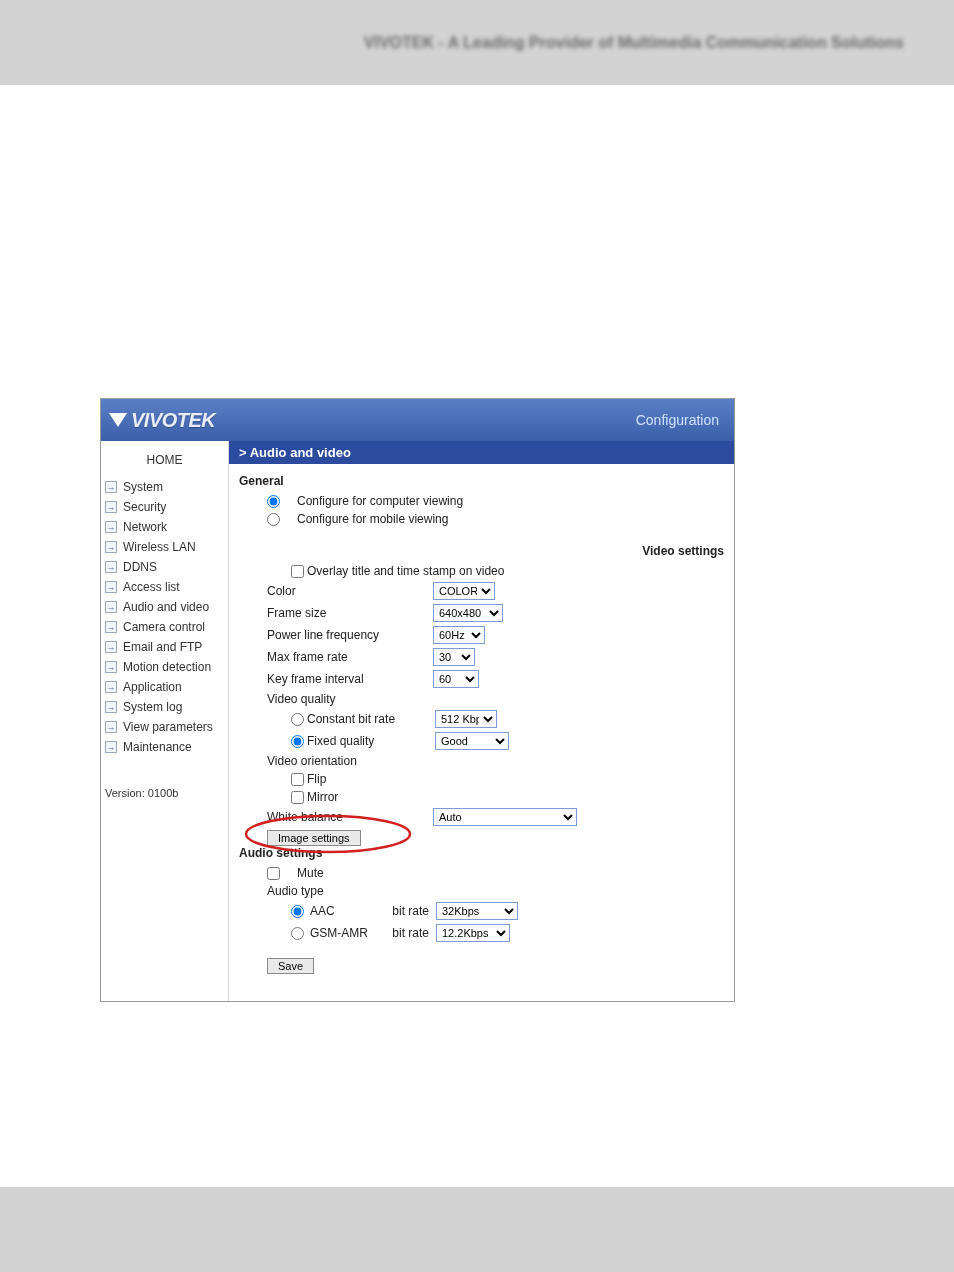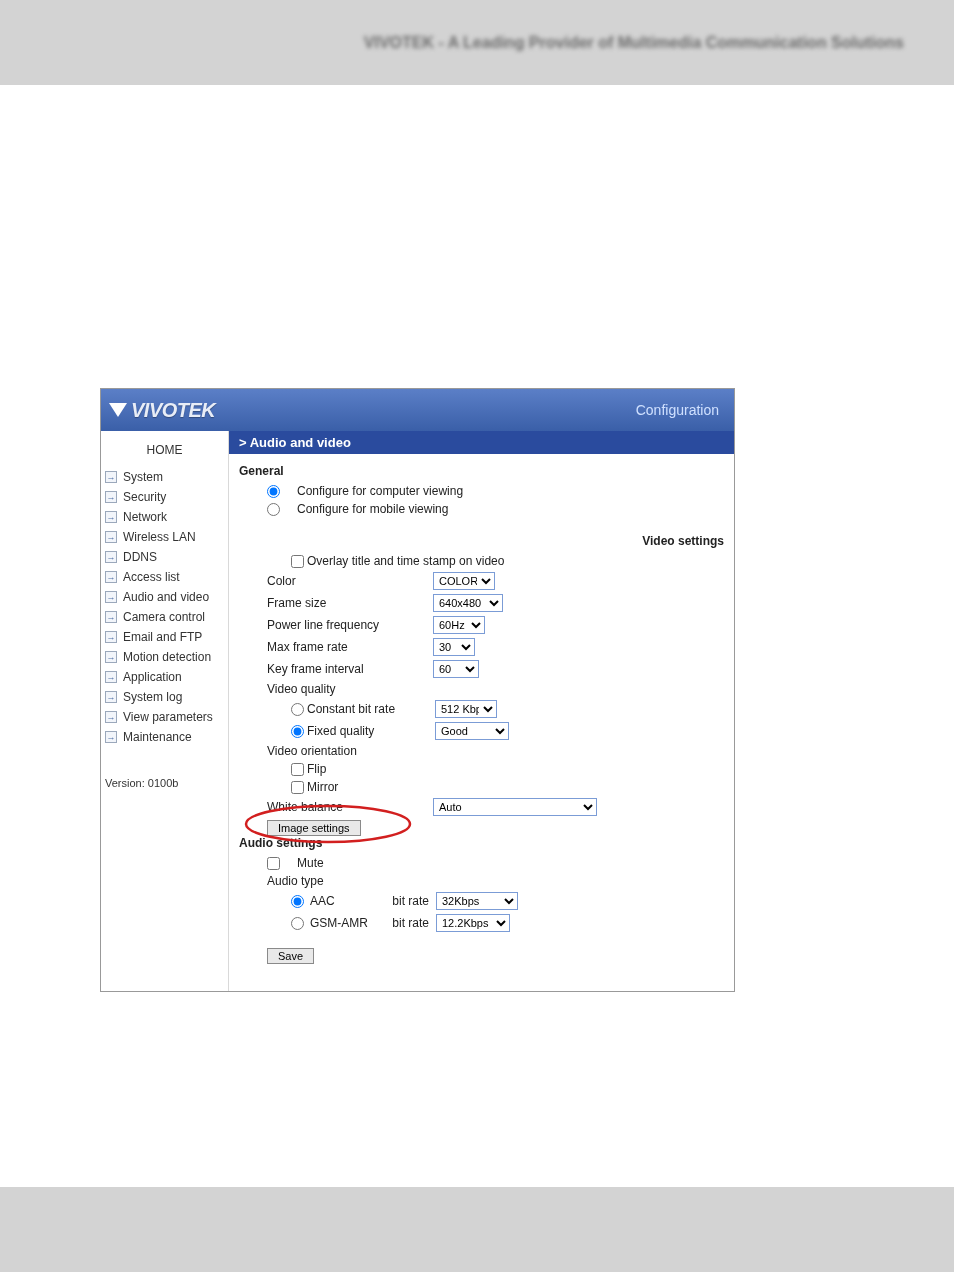--- a/index.html
+++ b/index.html
@@ -29,21 +29,21 @@
     .bottom-band {
       position: absolute;
       bottom: 0;
       width: 100%;
       height: 85px;
       background: #d3d3d3;
     }
     .app-window {
       position: absolute;
       left: 100px;
-      top: 388px;
+      top: 398px;
       width: 635px;
       border: 1px solid #999;
       background: #fff;
     }
     .app-header {
       background: linear-gradient(to bottom, #5b7fc7 0%, #3a5fa8 100%);
       color: #fff;
       height: 42px;
       display: flex;
       align-items: center;
@@ -367,21 +367,21 @@
           <input type="checkbox" style="">
           <span>Flip</span>
         </div>
         <div class="row-sub">
           <input type="checkbox" style="">
           <span>Mirror</span>
         </div>
 
         <div class="row">
           <span class="row-label">White balance</span>
-          <select class="sel" style="width:164px">
+          <select class="sel" style="width:144px">
             <option>Auto</option>
           </select>
         </div>
 
         <div class="image-settings-wrap">
           <span class="red-ellipse-wrap">
             <svg class="anno" width="174" height="44">
               <ellipse cx="87" cy="22" rx="82" ry="18" fill="none" stroke="#d21f1f" stroke-width="2.5"></ellipse>
             </svg>
             <button class="btn">Image settings</button>

